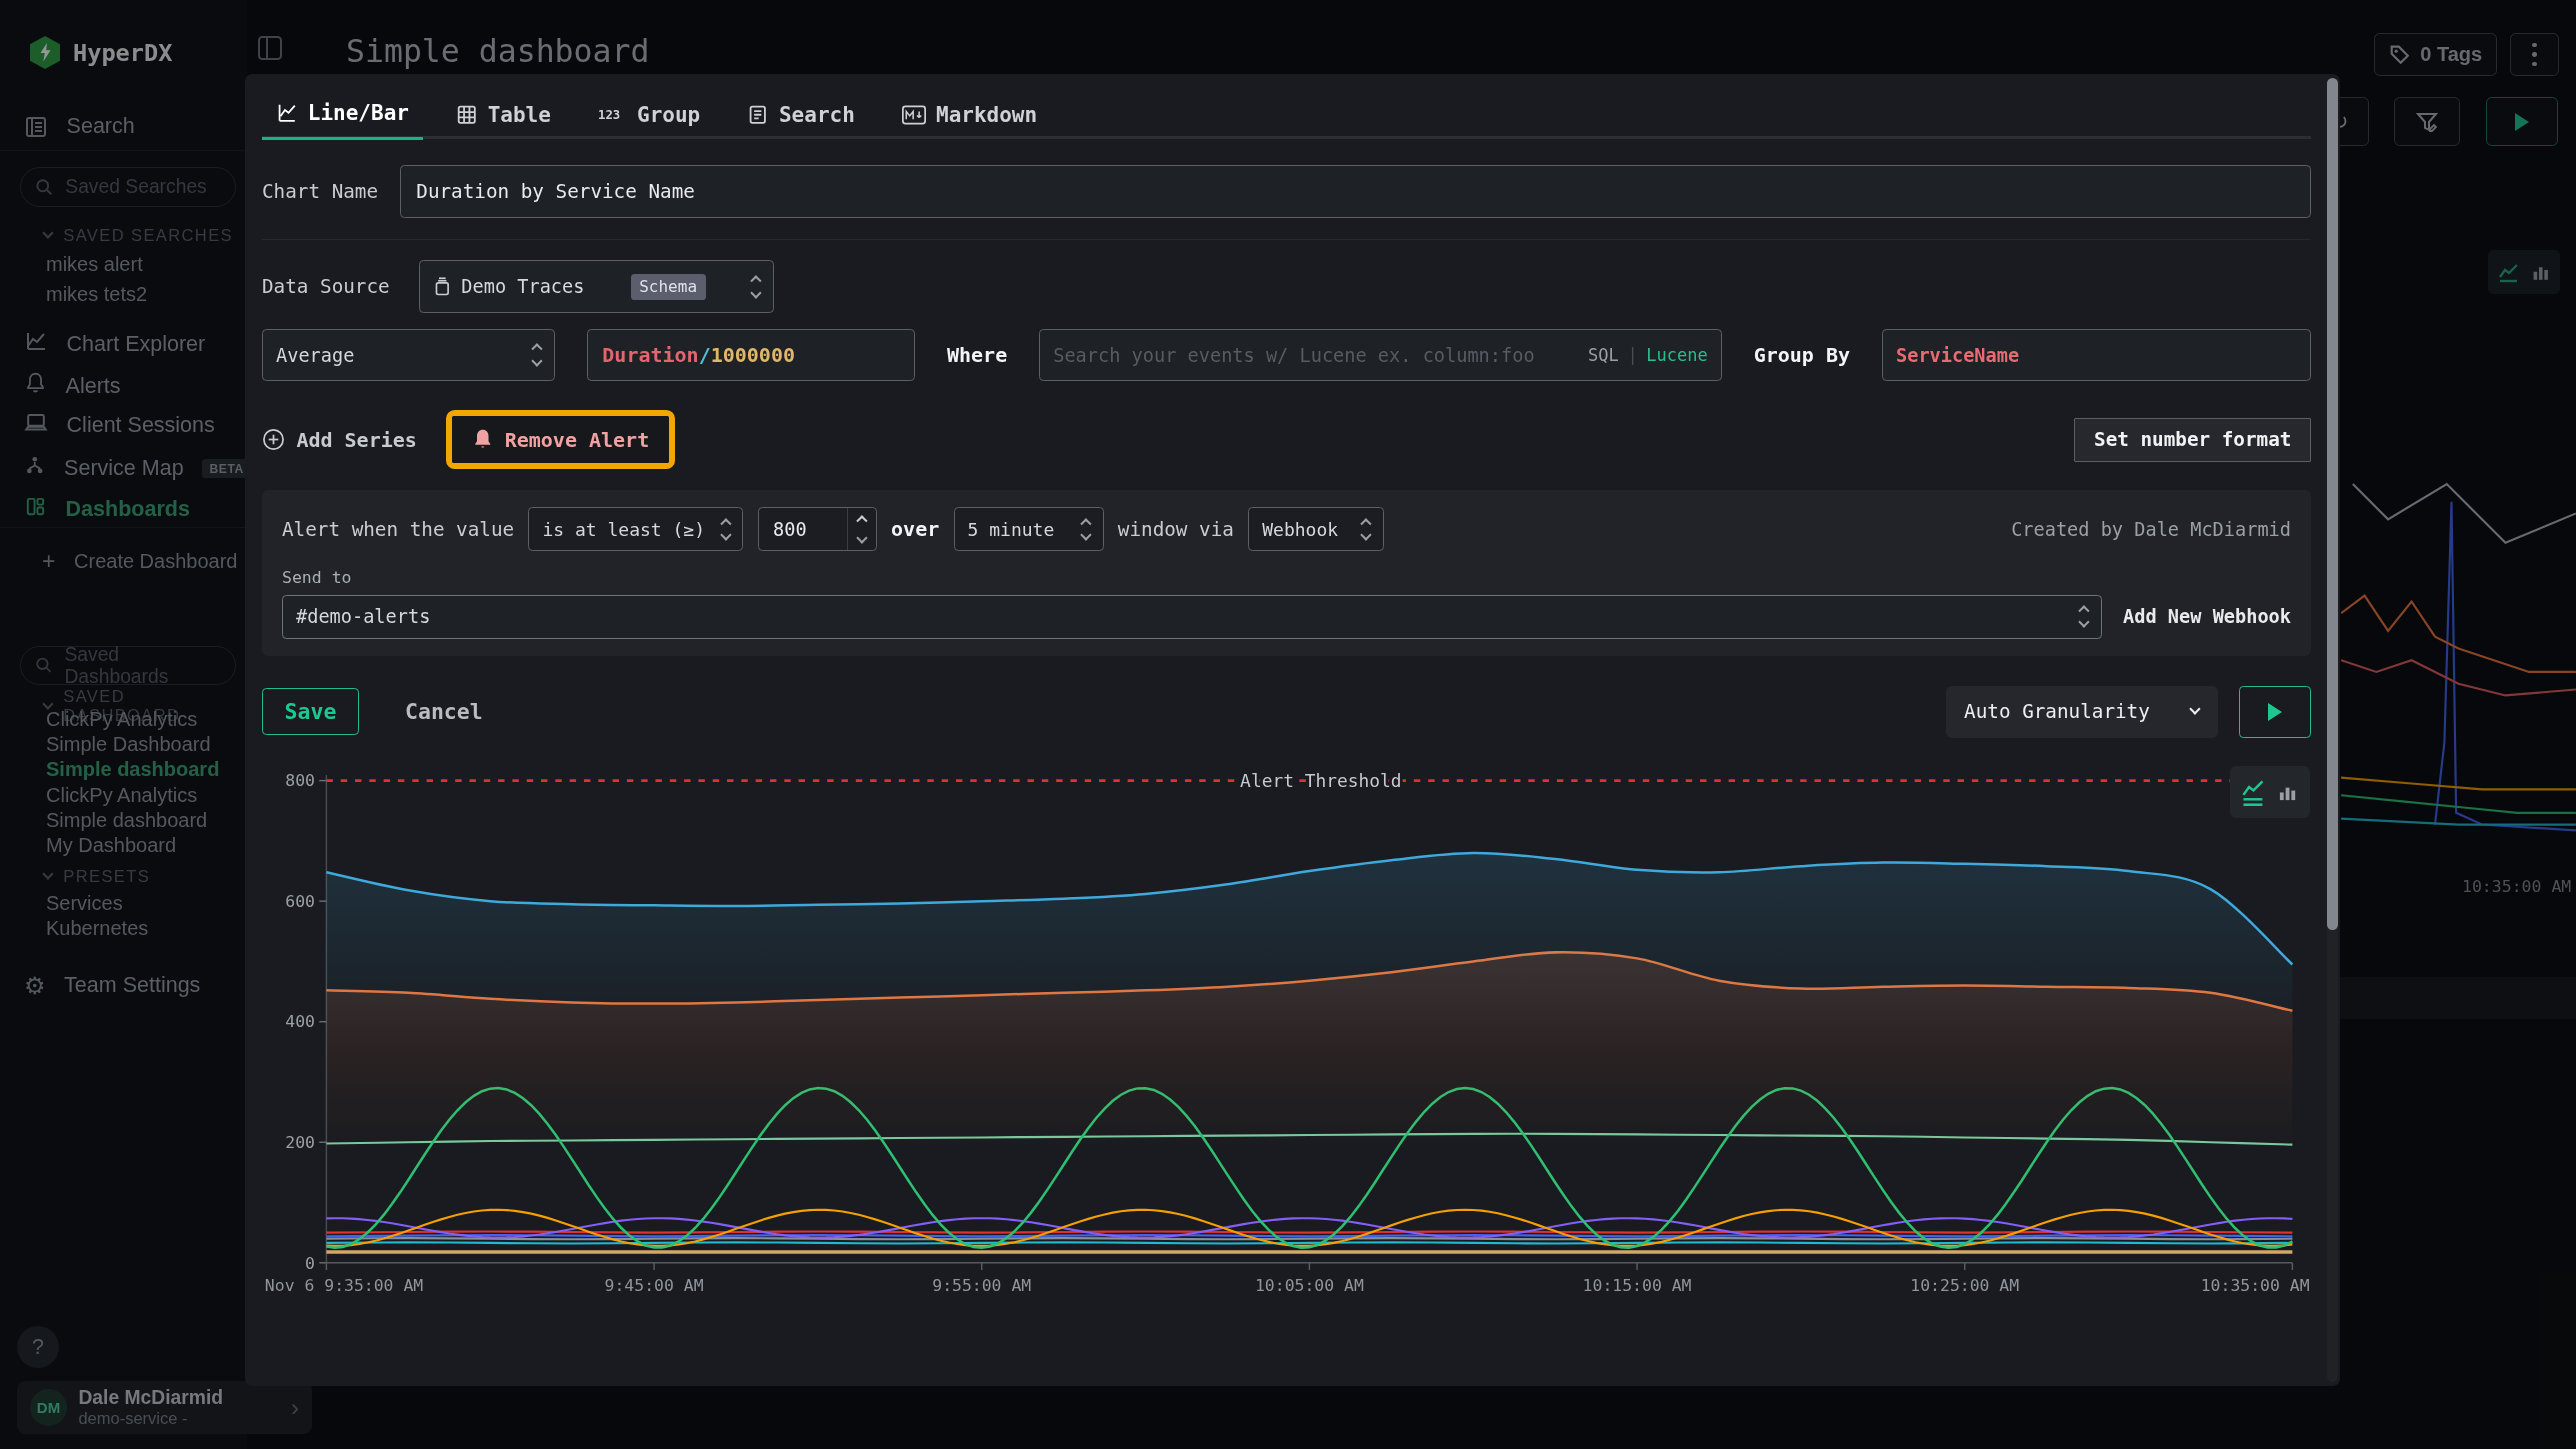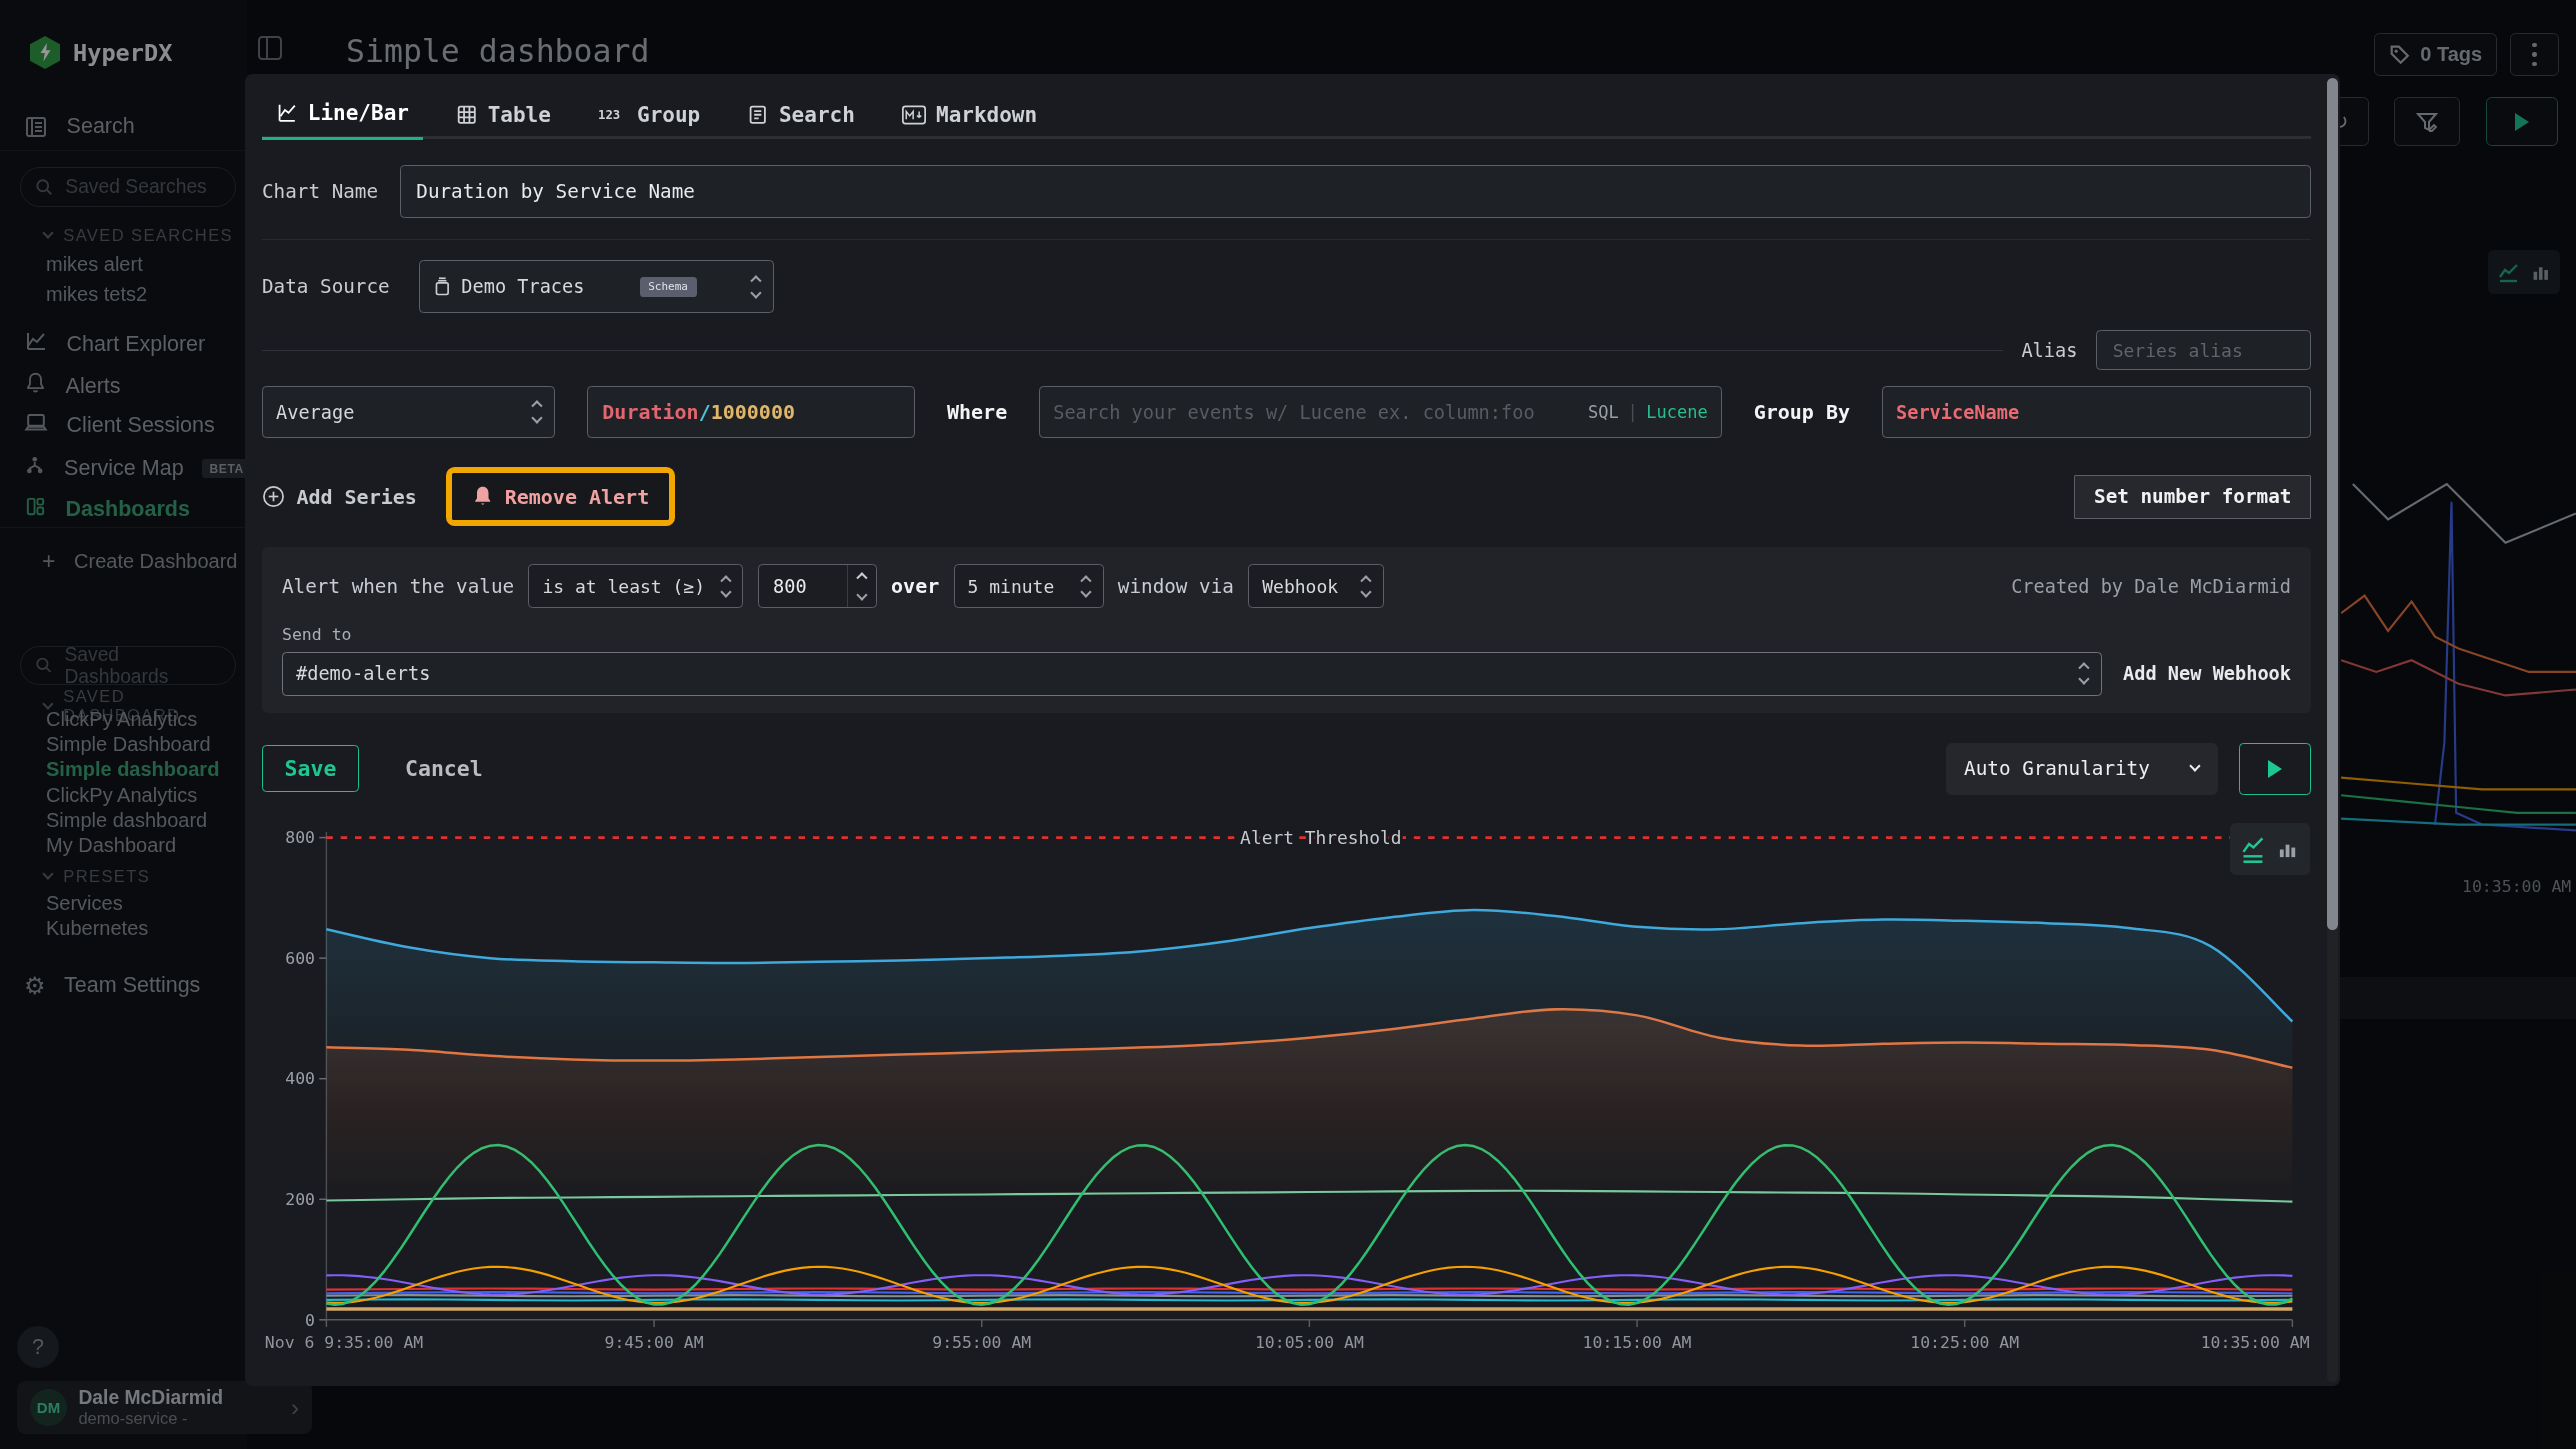--- a/index.html
+++ b/index.html
@@ -69,21 +69,21 @@
   .chev { display:inline-block; width:7.9px; height:7.9px; border-right:2.1px solid #9aa0a6; border-bottom:2.1px solid #9aa0a6; }
   .chev.down { transform:rotate(45deg); }
   .chev.up { transform:rotate(225deg); }
   .chev2 { display:flex; flex-direction:column; gap:3.6px; margin-left:auto; }
   .divider { border-top:1.4px solid #26292e; }
 
   #chart-name-row { margin-top:26px; }
   #chart-name-input { flex:1; height:53px; margin-left:21.5px; }
   #data-source-row { margin-top:20px; }
   #data-source-select { width:355px; height:53px; margin-left:29px; }
-  .schema-badge { background:#5a5e6d; color:#e0e3ea; font-size:11px; border-radius:3.6px; padding:3.6px 8.6px; margin-left:auto; }
+  .schema-badge { background:#5a5e6d; color:#e0e3ea; font-size:16px; border-radius:3.6px; padding:3.6px 8.6px; margin-left:auto; }
 
   #alias-row { margin-top:17px; }
   #alias-line { flex:1; border-top:1.4px solid #30343a; }
   #alias-label { margin:0 18.6px; font-size:18.6px; }
   #alias-input { width:215px; height:40px; font-size:18px; }
 
   #series-row { margin-top:15.7px; gap:32px; }
   #agg-select { width:293px; height:52px; }
   #expr-field { width:328px; height:52px; background:#1e2126; border:1.4px solid #5c5f66; border-radius:4.3px; display:flex; align-items:center; padding:0 14.3px; font-family:"DejaVu Sans Mono", monospace; font-size:20px; font-weight:bold; }
   #where-input-wrap { flex:1; height:52px; background:#1e2126; border:1.4px solid #5c5f66; border-radius:4.3px; display:flex; align-items:center; padding:0 13px; }
@@ -396,25 +396,20 @@
           </svg>
         <span>Demo Traces</span>
         <span class="schema-badge">Schema</span>
         <span class="chev2">
             <i class="chev up"></i>
             <i class="chev down"></i>
           </span>
       </div>
     </div>
 
-    <div class="frow" id="alias-row">
-      <div id="alias-line"></div>
-      <span class="flabel" id="alias-label">Alias</span>
-      <input class="tinput" id="alias-input" placeholder="Series alias" style="">
-    </div>
 
     <div class="frow" id="series-row">
       <div class="selbox" id="agg-select">
         <span>Average</span>
         <span class="chev2">
             <i class="chev up"></i>
             <i class="chev down"></i>
           </span>
       </div>
       <div id="expr-field">

